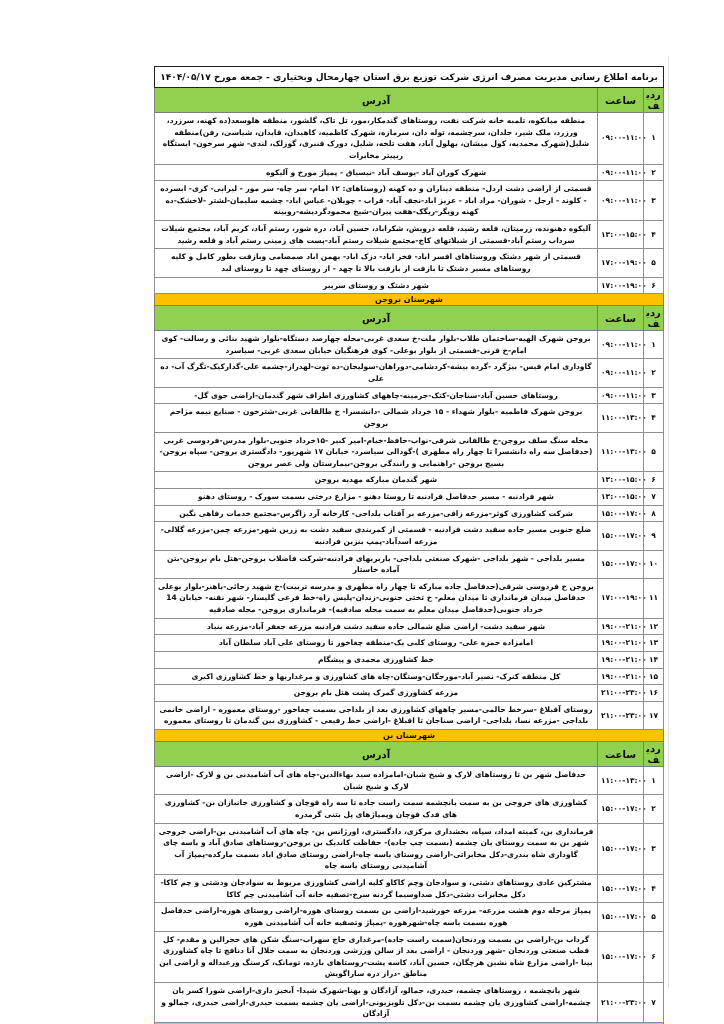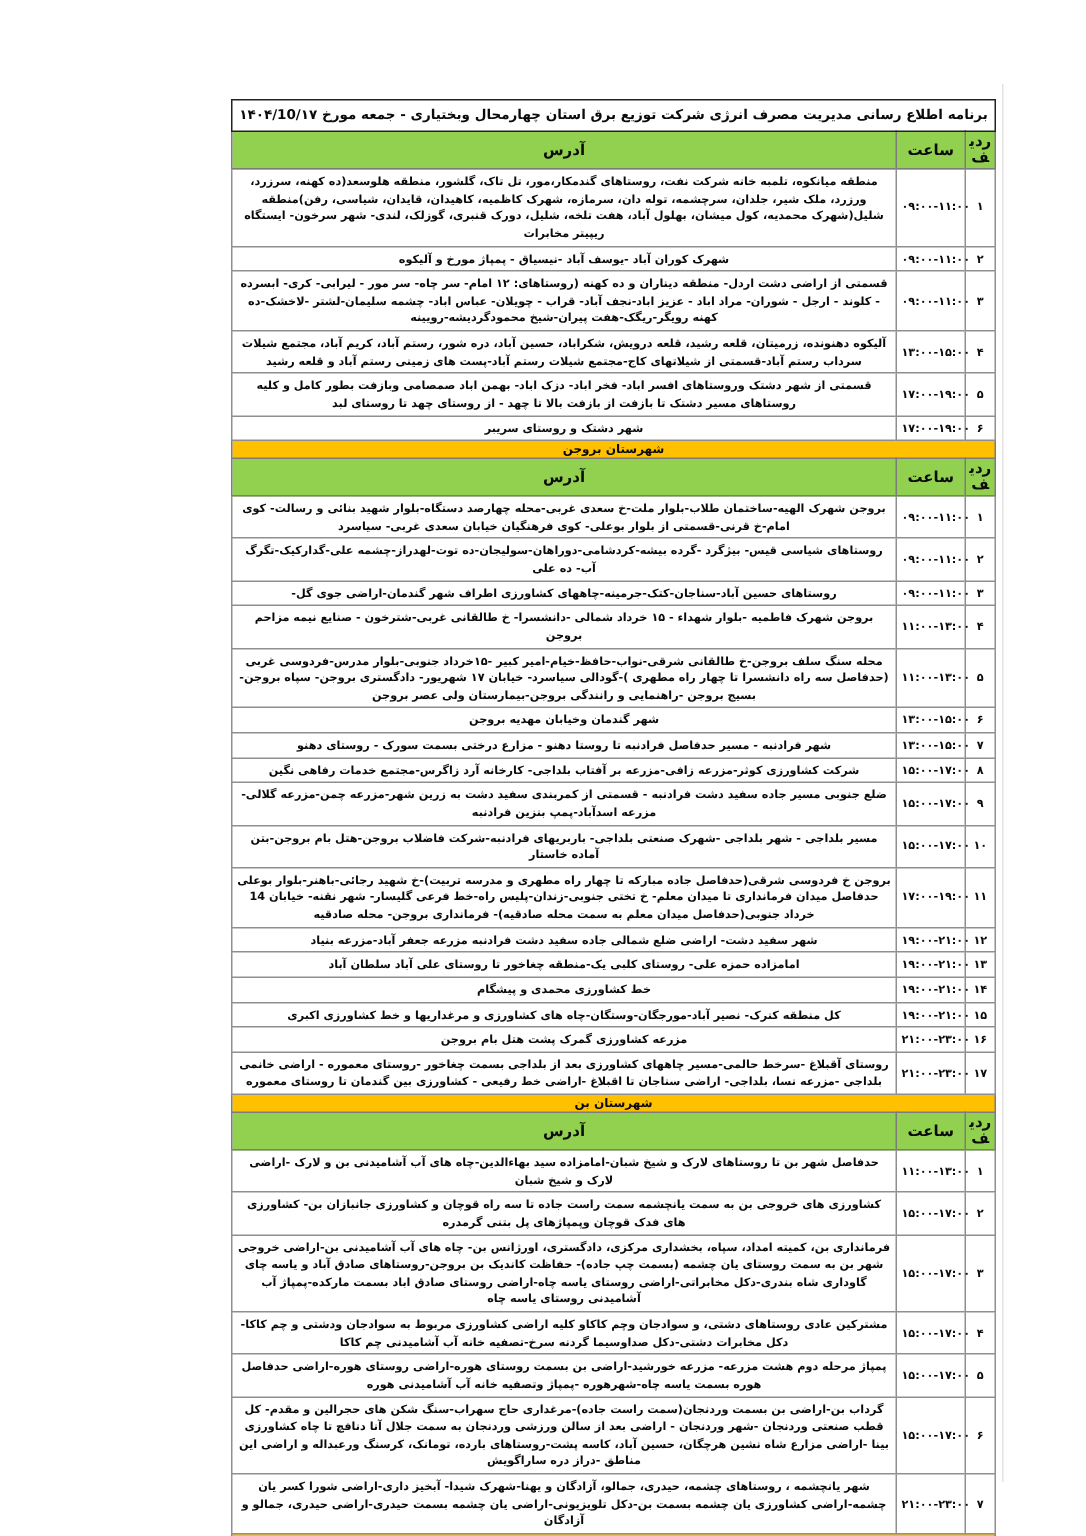--- a/index.html
+++ b/index.html
@@ -39,21 +39,21 @@
 
 <div class="doc-wrap">
   <table class="doc">
     <colgroup>
       <col class="c-no">
       <col class="c-time">
       <col class="c-addr">
     </colgroup>
     <tbody id="table-body">
       <tr class="title-row">
-        <td colspan="3">برنامه اطلاع رسانی مدیریت مصرف انرژی شرکت توزیع برق استان چهارمحال وبختیاری  -  جمعه مورخ ۱۴۰۴/10/۱۷</td>
+        <td colspan="3">برنامه اطلاع رسانی مدیریت مصرف انرژی شرکت توزیع برق استان چهارمحال وبختیاری  -  جمعه مورخ ۱۴۰۴/۰۵/۱۷</td>
       </tr>
         <tr class="header-row">
           <td class="row-number-header">ردیف</td>
           <td class="time-header">ساعت</td>
           <td class="address-header">آدرس</td>
         </tr>
         <tr class="data-row">
           <td class="row-number-cell">۱</td>
           <td class="time-cell">۰۹:۰۰-۱۱:۰۰</td>
           <td class="address-cell">منطقه میانکوه، تلمبه خانه شرکت نفت، روستاهای گندمکار،مور، تل تاک، گلشور، منطقه هلوسعد(ده کهنه، سرزرد، ورزرد، ملک شیر، جلدان، سرچشمه، توله دان، سرمازه، شهرک کاظمیه، کاهیدان، قایدان، شیاسی، رفن)منطقه شلیل(شهرک محمدیه، کول میشان، بهلول آباد، هفت تلخه، شلیل، دورک قنبری، گوزلک، لندی- شهر سرخون- ایستگاه ریپیتر مخابرات</td>
@@ -92,41 +92,41 @@
           <td class="address-header">آدرس</td>
         </tr>
         <tr class="data-row">
           <td class="row-number-cell">۱</td>
           <td class="time-cell">۰۹:۰۰-۱۱:۰۰</td>
           <td class="address-cell">بروجن شهرک الهیه-ساختمان طلاب-بلوار ملت-خ سعدی غربی-محله چهارصد دستگاه-بلوار شهید بنائی و رسالت- کوی امام-خ قرنی-قسمتی از بلوار بوعلی- کوی فرهنگیان خیابان سعدی غربی- سیاسرد</td>
         </tr>
         <tr class="data-row">
           <td class="row-number-cell">۲</td>
           <td class="time-cell">۰۹:۰۰-۱۱:۰۰</td>
-          <td class="address-cell">روستاهای شیاسی قیس- بیژگرد -گرده بیشه-کردشامی-دوراهان-سولیجان-ده توت-لهدراز-چشمه علی-گدارکیک-تگرگ آب- ده علی</td>
+          <td class="address-cell">گاوداری امام قیس- بیژگرد -گرده بیشه-کردشامی-دوراهان-سولیجان-ده توت-لهدراز-چشمه علی-گدارکیک-تگرگ آب- ده علی</td>
         </tr>
         <tr class="data-row">
           <td class="row-number-cell">۳</td>
           <td class="time-cell">۰۹:۰۰-۱۱:۰۰</td>
           <td class="address-cell">روستاهای حسین آباد-سناجان-کتک-جرمینه-چاههای کشاورزی اطراف شهر گندمان-اراضی جوی گل-</td>
         </tr>
         <tr class="data-row">
           <td class="row-number-cell">۴</td>
           <td class="time-cell">۱۱:۰۰-۱۳:۰۰</td>
           <td class="address-cell">بروجن شهرک فاطمیه -بلوار شهداء - ۱۵ خرداد شمالی -دانشسرا- خ طالقانی غربی-شترخون - صنایع نیمه مزاحم بروجن</td>
         </tr>
         <tr class="data-row">
           <td class="row-number-cell">۵</td>
           <td class="time-cell">۱۱:۰۰-۱۳:۰۰</td>
           <td class="address-cell">محله سنگ سلف بروجن-خ طالقانی شرقی-نواب-حافظ-خیام-امیر کبیر -۱۵خرداد جنوبی-بلوار مدرس-فردوسی غربی (حدفاصل سه راه دانشسرا تا چهار راه مطهری )-گودالی سیاسرد- خیابان ۱۷ شهریور- دادگستری بروجن- سپاه بروجن- بسیج بروجن -راهنمایی و رانندگی بروجن-بیمارستان ولی عصر بروجن</td>
         </tr>
         <tr class="data-row">
           <td class="row-number-cell">۶</td>
           <td class="time-cell">۱۳:۰۰-۱۵:۰۰</td>
-          <td class="address-cell">شهر گندمان وخیابان مهدیه بروجن</td>
+          <td class="address-cell">شهر گندمان مبارکه مهدیه بروجن</td>
         </tr>
         <tr class="data-row">
           <td class="row-number-cell">۷</td>
           <td class="time-cell">۱۳:۰۰-۱۵:۰۰</td>
           <td class="address-cell">شهر فرادنبه - مسیر حدفاصل فرادنبه تا روستا دهنو - مزارع درختی بسمت سورک - روستای دهنو</td>
         </tr>
         <tr class="data-row">
           <td class="row-number-cell">۸</td>
           <td class="time-cell">۱۵:۰۰-۱۷:۰۰</td>
           <td class="address-cell">شرکت کشاورزی کوثر-مزرعه زافی-مزرعه بر آفتاب بلداجی- کارخانه آرد زاگرس-مجتمع خدمات رفاهی نگین</td>

